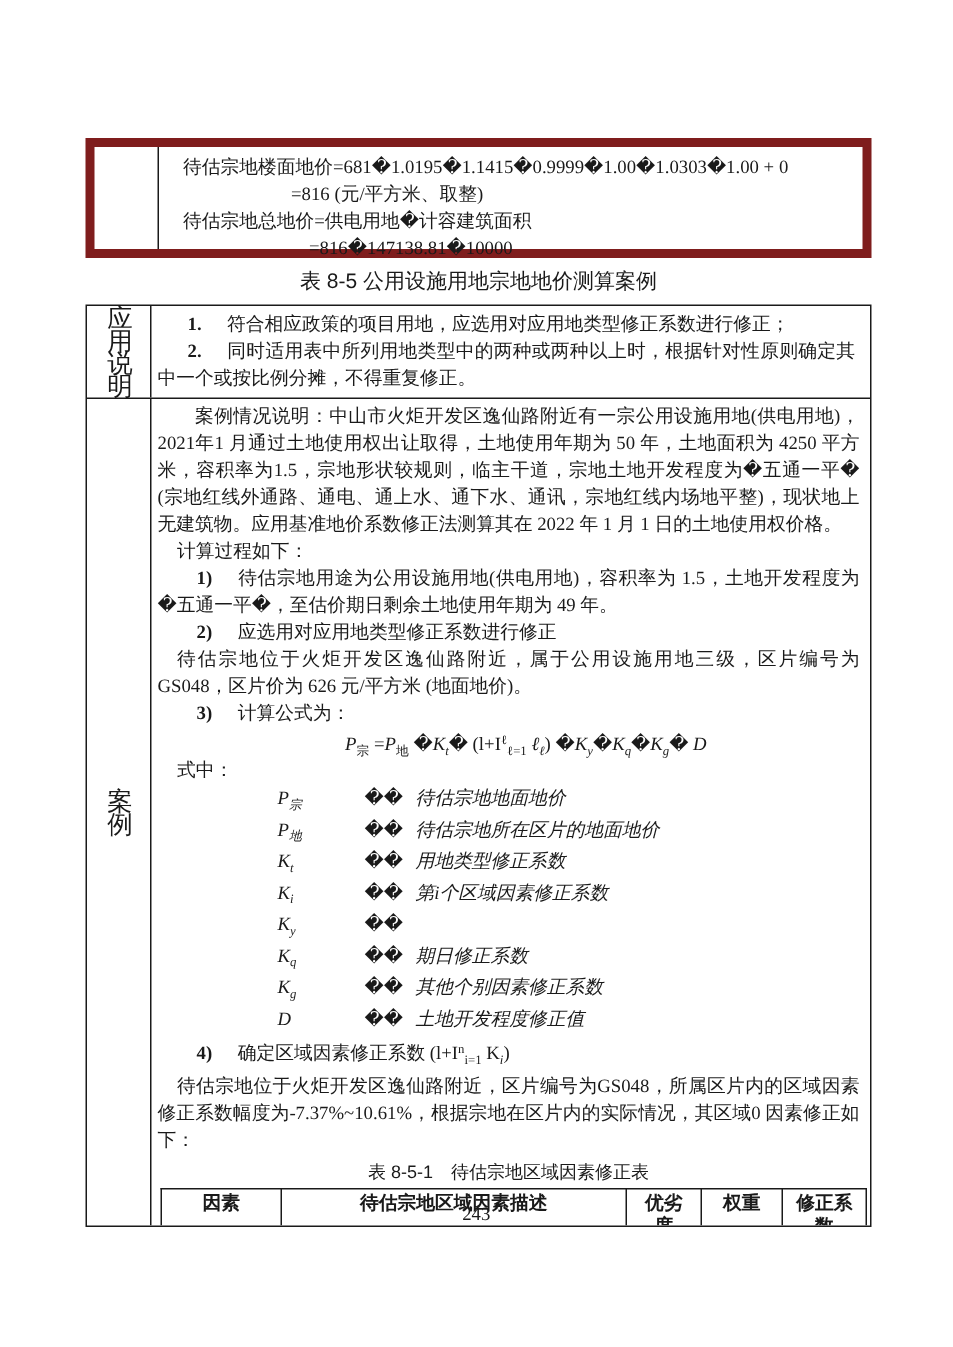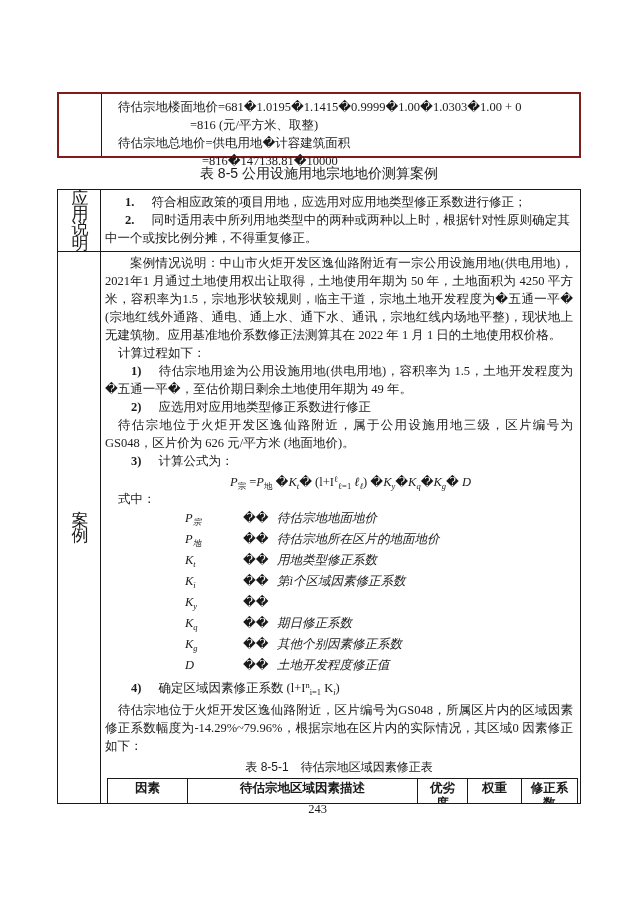--- a/index.html
+++ b/index.html
@@ -5,21 +5,21 @@
   * { margin:0; padding:0; box-sizing:border-box; }
   html,body { background:#ffffff; }
   body {
     width:635px; height:898px; position:relative;
     font-family:"Liberation Serif","DejaVu Serif",serif;
     color:#1a1a1a; font-size:12.5px;
   }
   .content { position:absolute; left:57px; top:92px; width:524px; }
 
   
-  .prev-table { display:flex; border:2px solid #7f1d1d; height:66px; }
+  .prev-table { display:flex; border:6px solid #7f1d1d; height:80px; }
   .prev-table .label-col { width:43px; border-right:1px solid #1a1a1a; }
   .prev-table .body-col { flex:1; padding:4px 4px 0 16px; line-height:18px; }
   .prev-line2 { margin-left:72px; }
   .prev-line4 { margin-left:84px; }
 
   
   .hei { font-family:"Liberation Sans","DejaVu Sans",sans-serif; font-weight:normal; }
   .main-title { text-align:center; font-size:14px; margin:7px 0 6px 0; }
 
   
@@ -147,21 +147,21 @@
               <span class="sep">��</span>
               <span class="desc">其他个别因素修正系数</span>
             </div>
           <div class="symrow">
               <span class="symbol"><i>D</i><sub><i></i></sub></span>
               <span class="sep">��</span>
               <span class="desc">土地开发程度修正值</span>
             </div>
 
           <p class="para step"><span class="num">4)</span><span><span>确定区域因素修正系数 (l+I</span><sup>n</sup><sub>i=1</sub><span> K</span><sub><i>i</i></sub><span>)</span></span></p>
-          <p class="para indent1">待估宗地位于火炬开发区逸仙路附近，区片编号为GS048，所属区片内的区域因素修正系数幅度为-14.29%~79.96%，根据宗地在区片内的实际情况，其区域0 因素修正如下：</p>
+          <p class="para indent1">待估宗地位于火炬开发区逸仙路附近，区片编号为GS048，所属区片内的区域因素修正系数幅度为-7.37%~10.61%，根据宗地在区片内的实际情况，其区域0 因素修正如下：</p>
 
           <div class="subtable-title hei">表 8-5-1　待估宗地区域因素修正表</div>
 
           <table class="subtable">
             <colgroup>
               <col style="width:80px">
                 <col style="width:230px">
                 <col style="width:50px">
                 <col style="width:54px">
                 <col style="width:56px">

